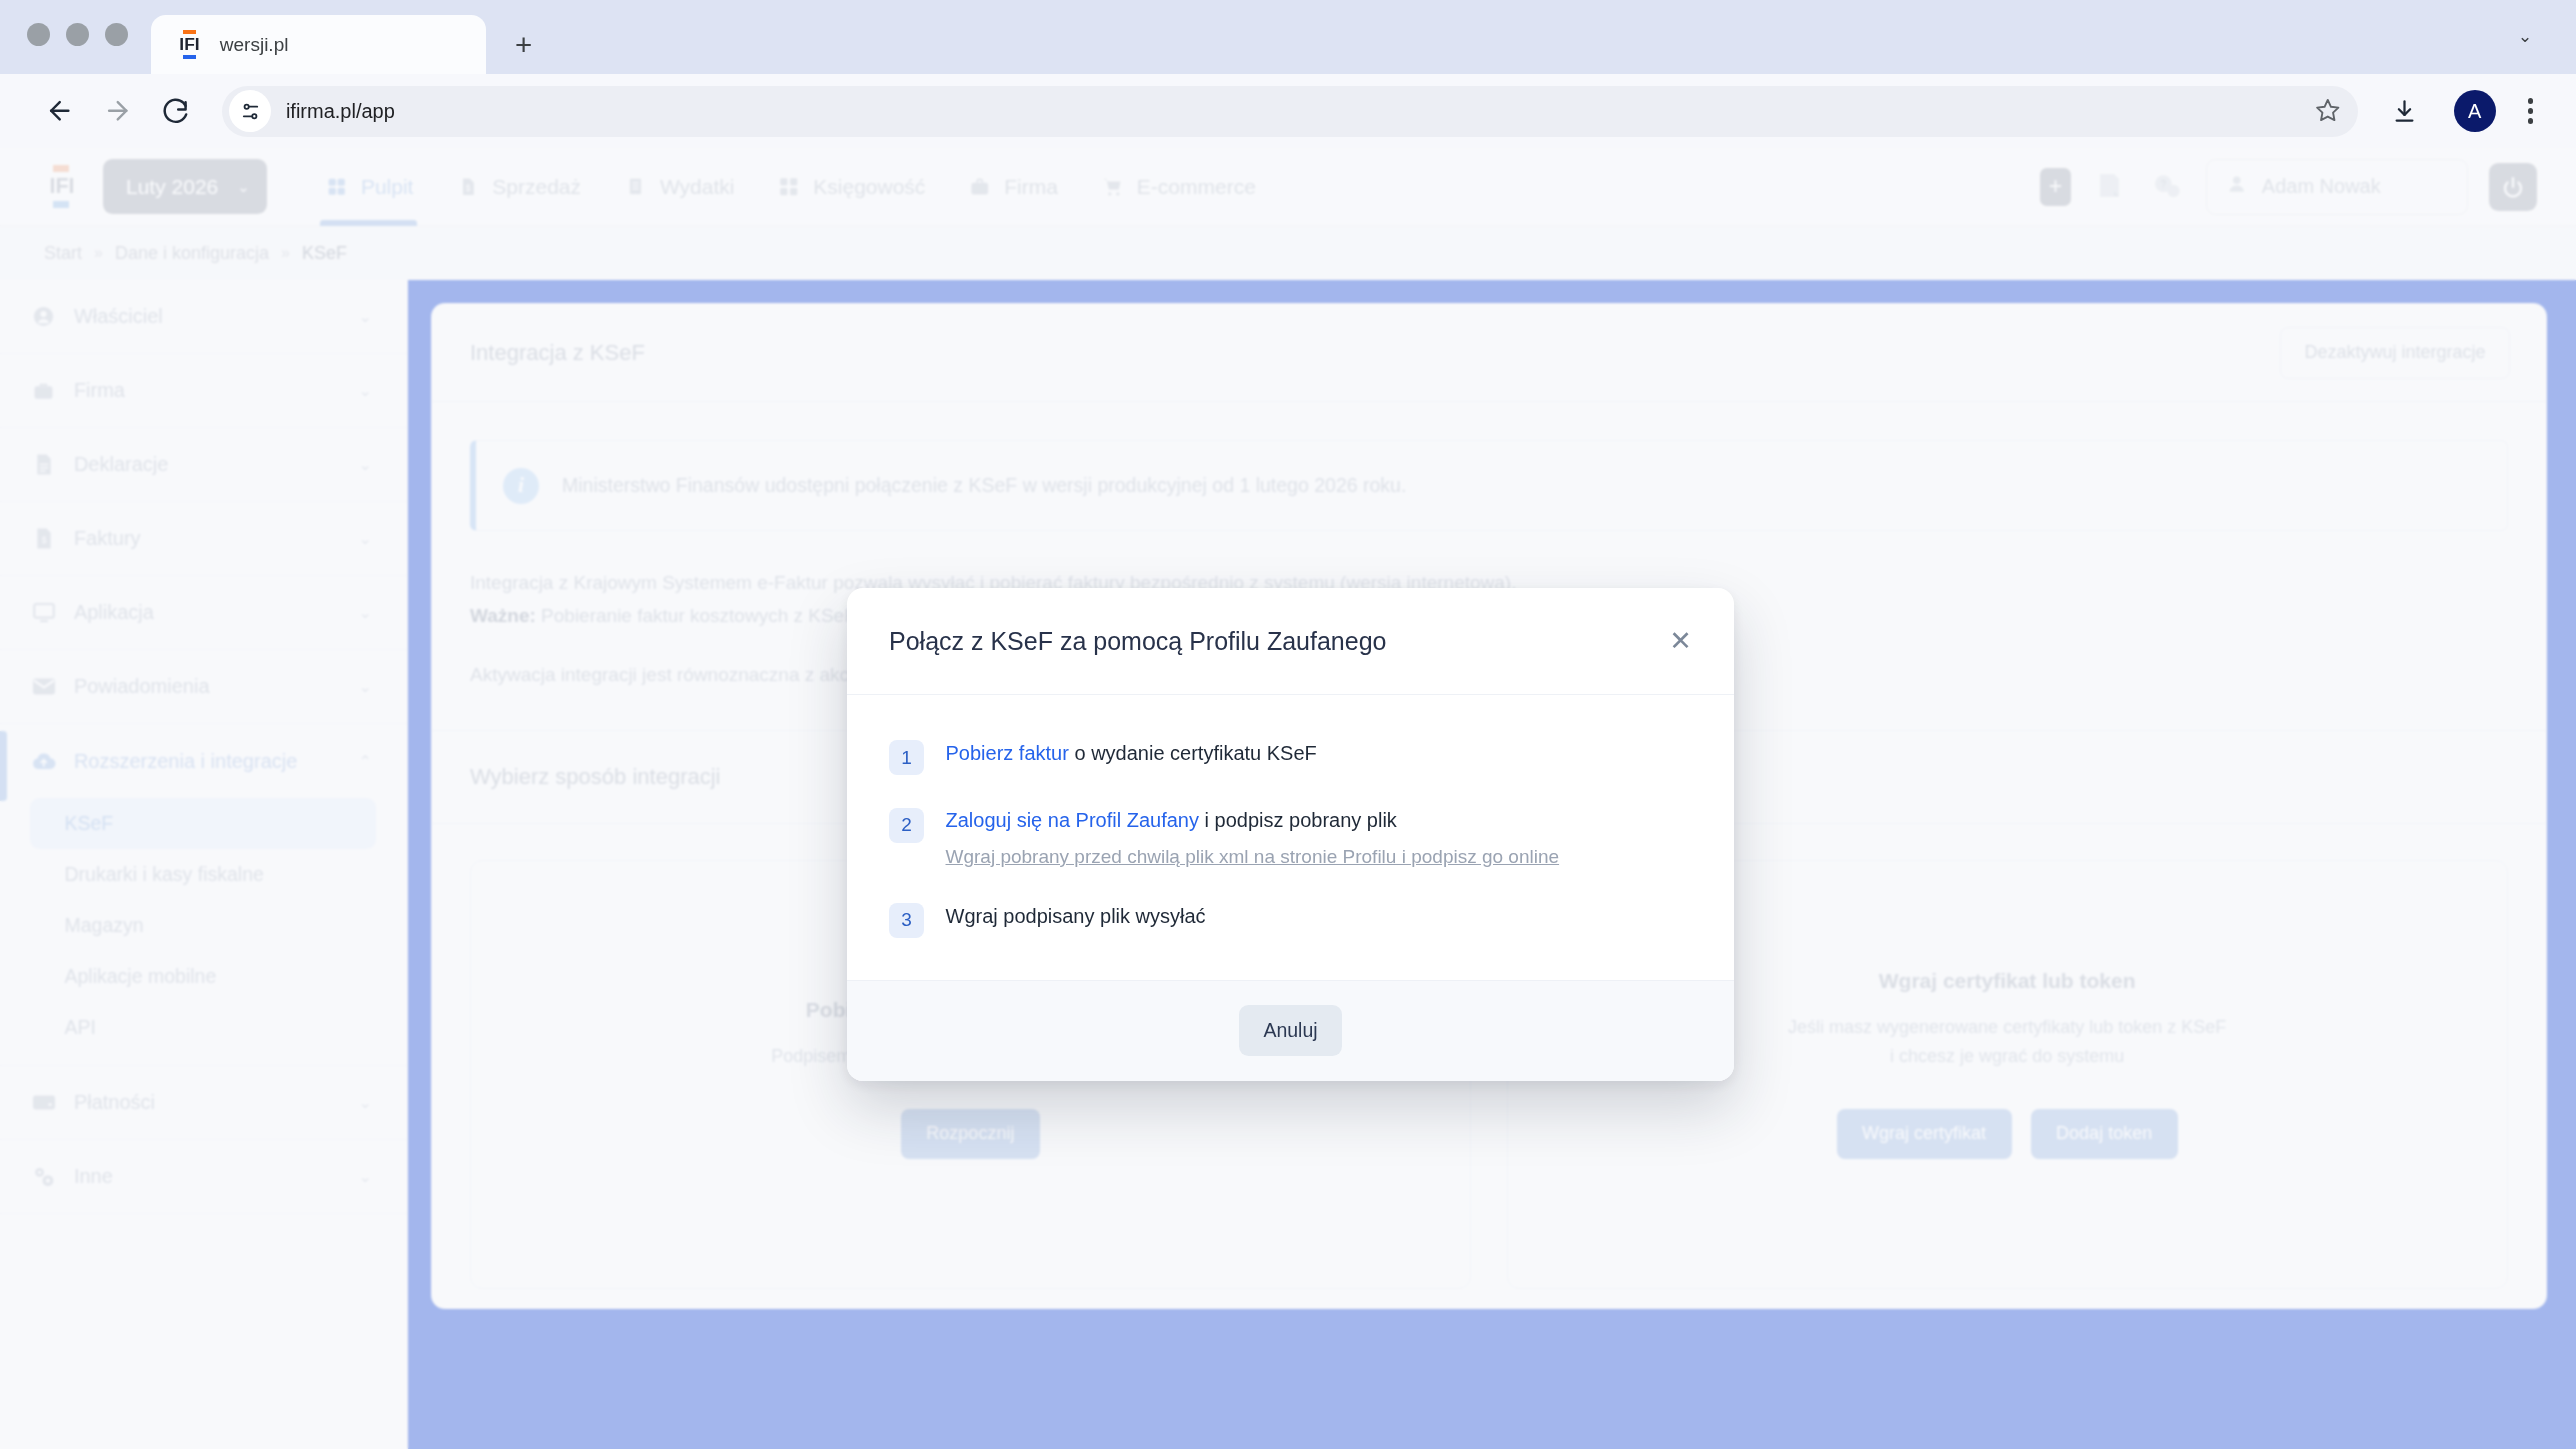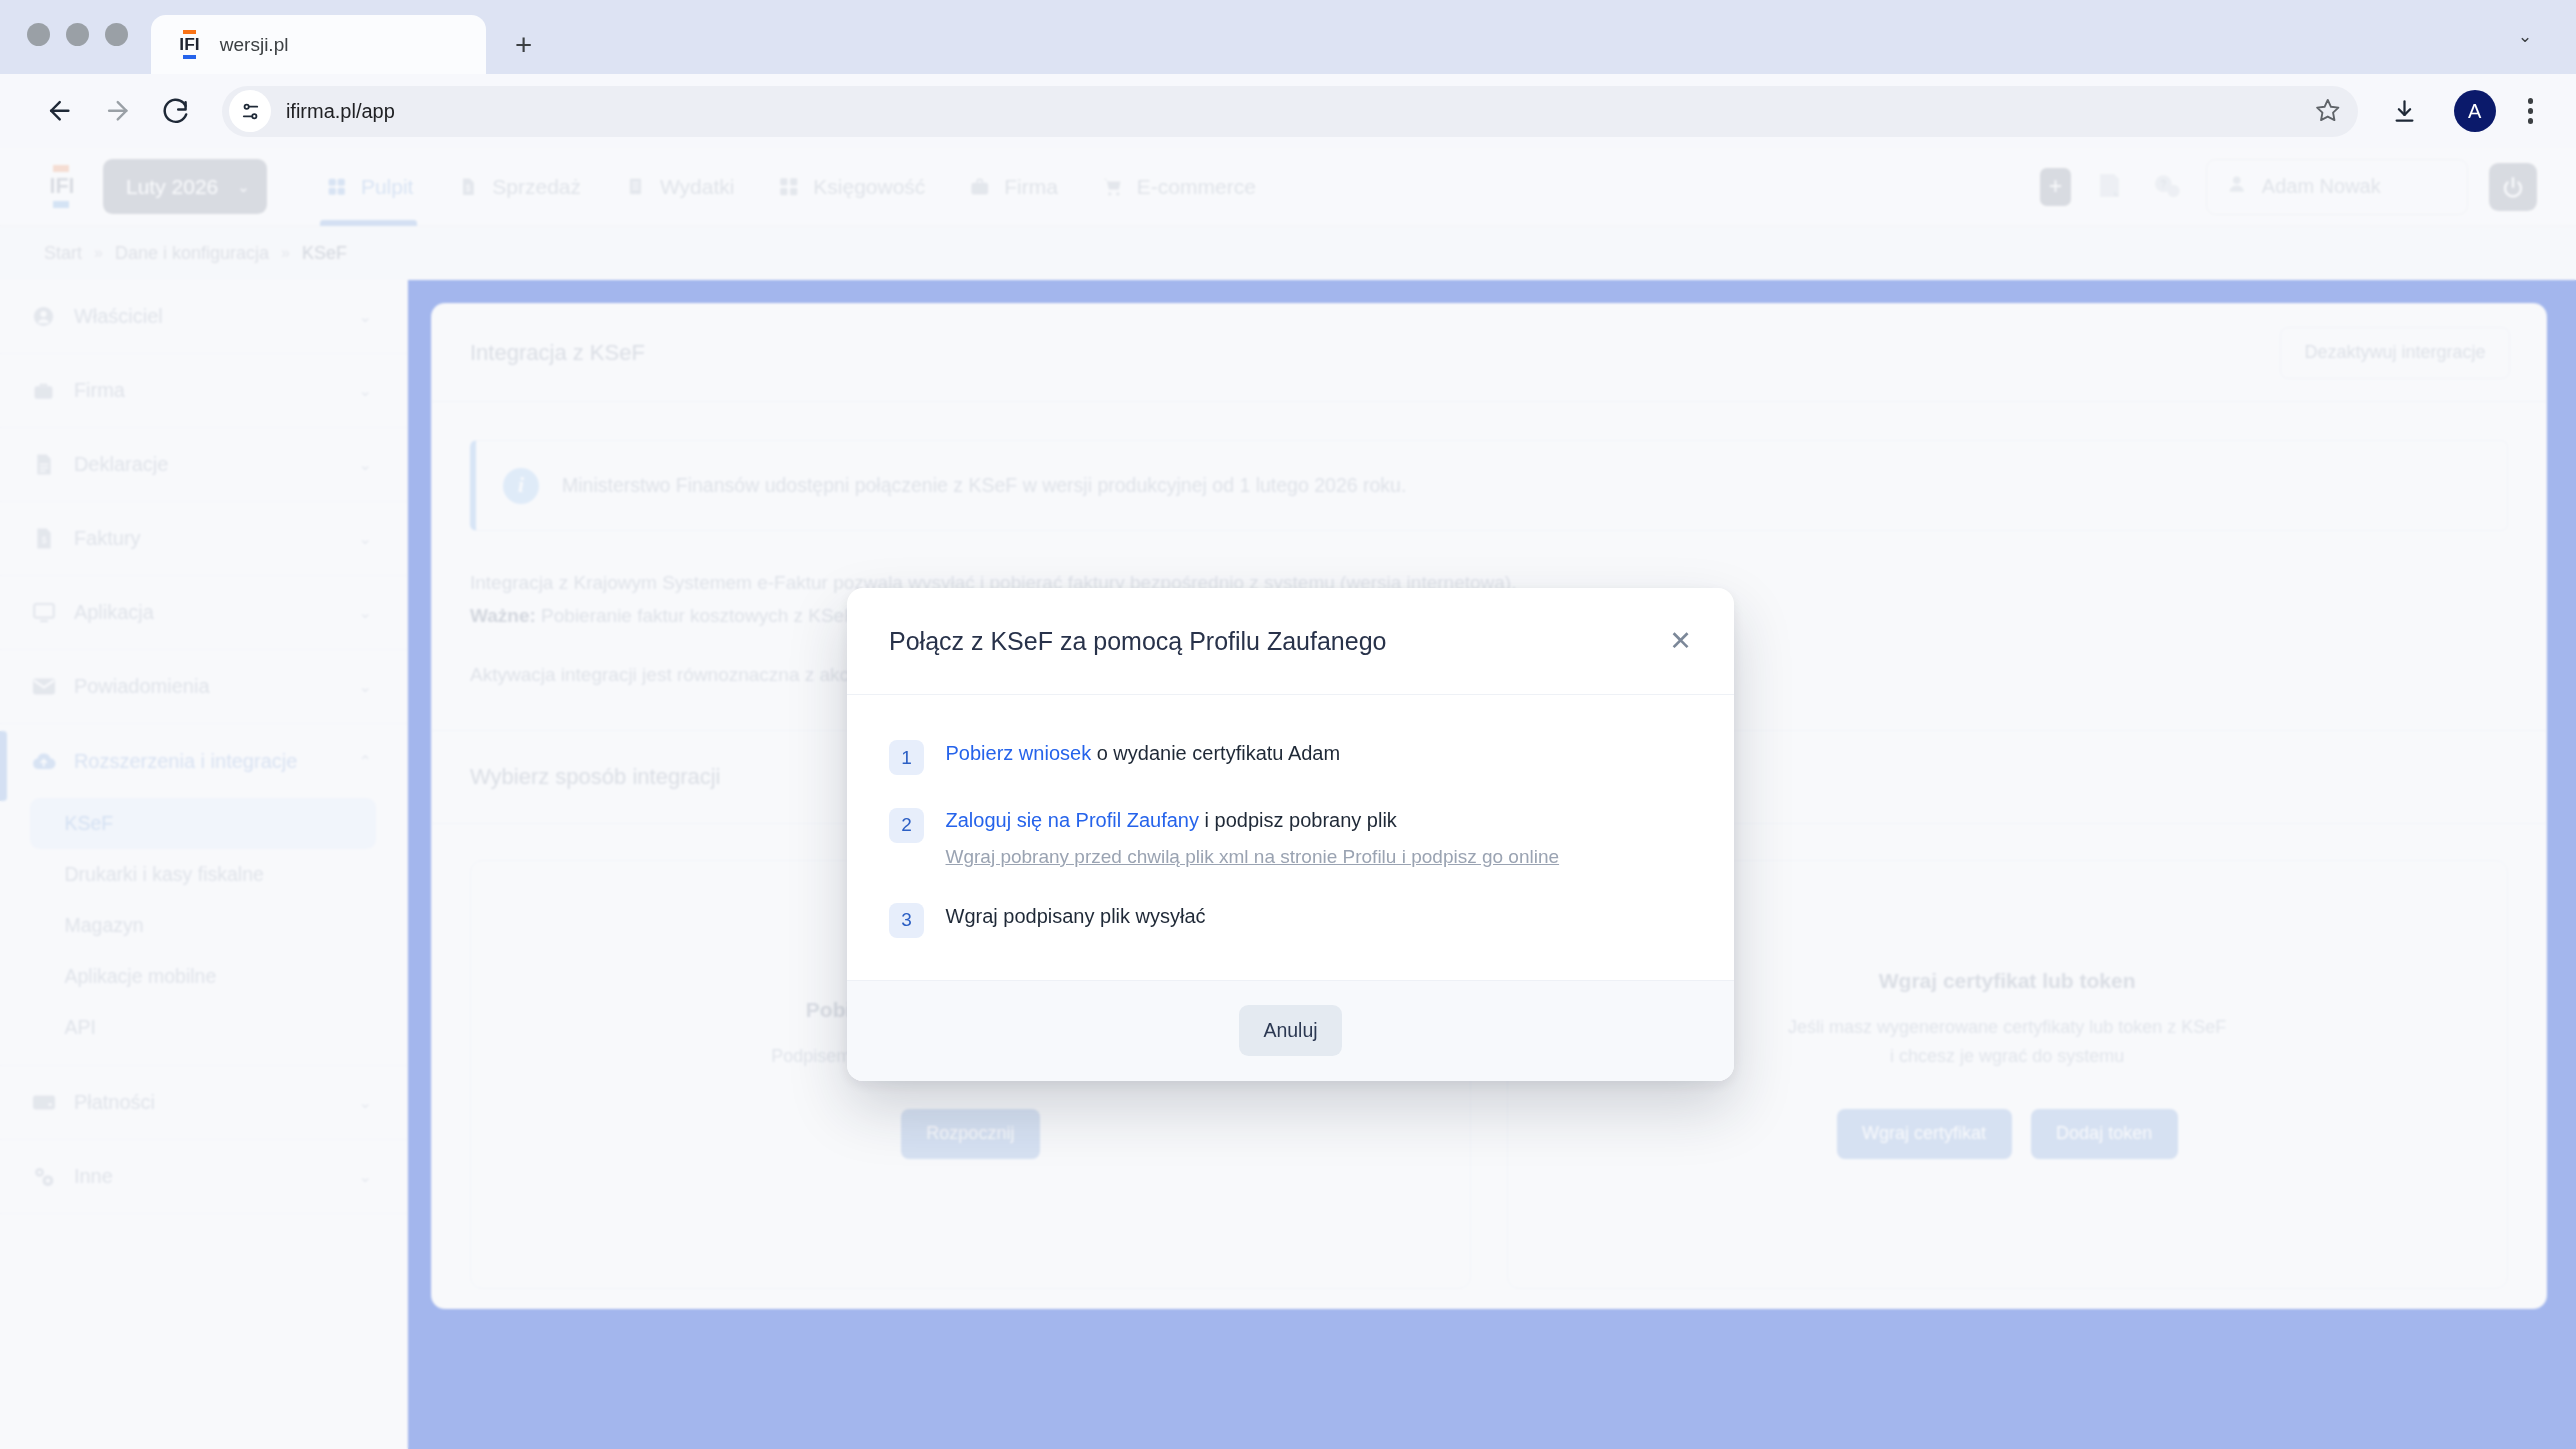--- a/index.html
+++ b/index.html
@@ -614,21 +614,21 @@
       <div class="modal-head">
         <span class="modal-title">Połącz z KSeF za pomocą Profilu Zaufanego</span>
         <span class="modal-close">✕</span>
       </div>
 
       <div class="modal-body">
         <div class="step">
           <span class="step-num">1</span>
           <div>
             <div class="step-main">
-              <a href="#">Pobierz wniosek</a><span> o wydanie certyfikatu Adam</span>
+              <a href="#">Pobierz faktur</a><span> o wydanie certyfikatu KSeF</span>
             </div>
           </div>
         </div>
 
         <div class="step">
           <span class="step-num">2</span>
           <div>
             <div class="step-main">
               <a href="#">Zaloguj się na Profil Zaufany</a><span> i podpisz pobrany plik</span>
             </div>

